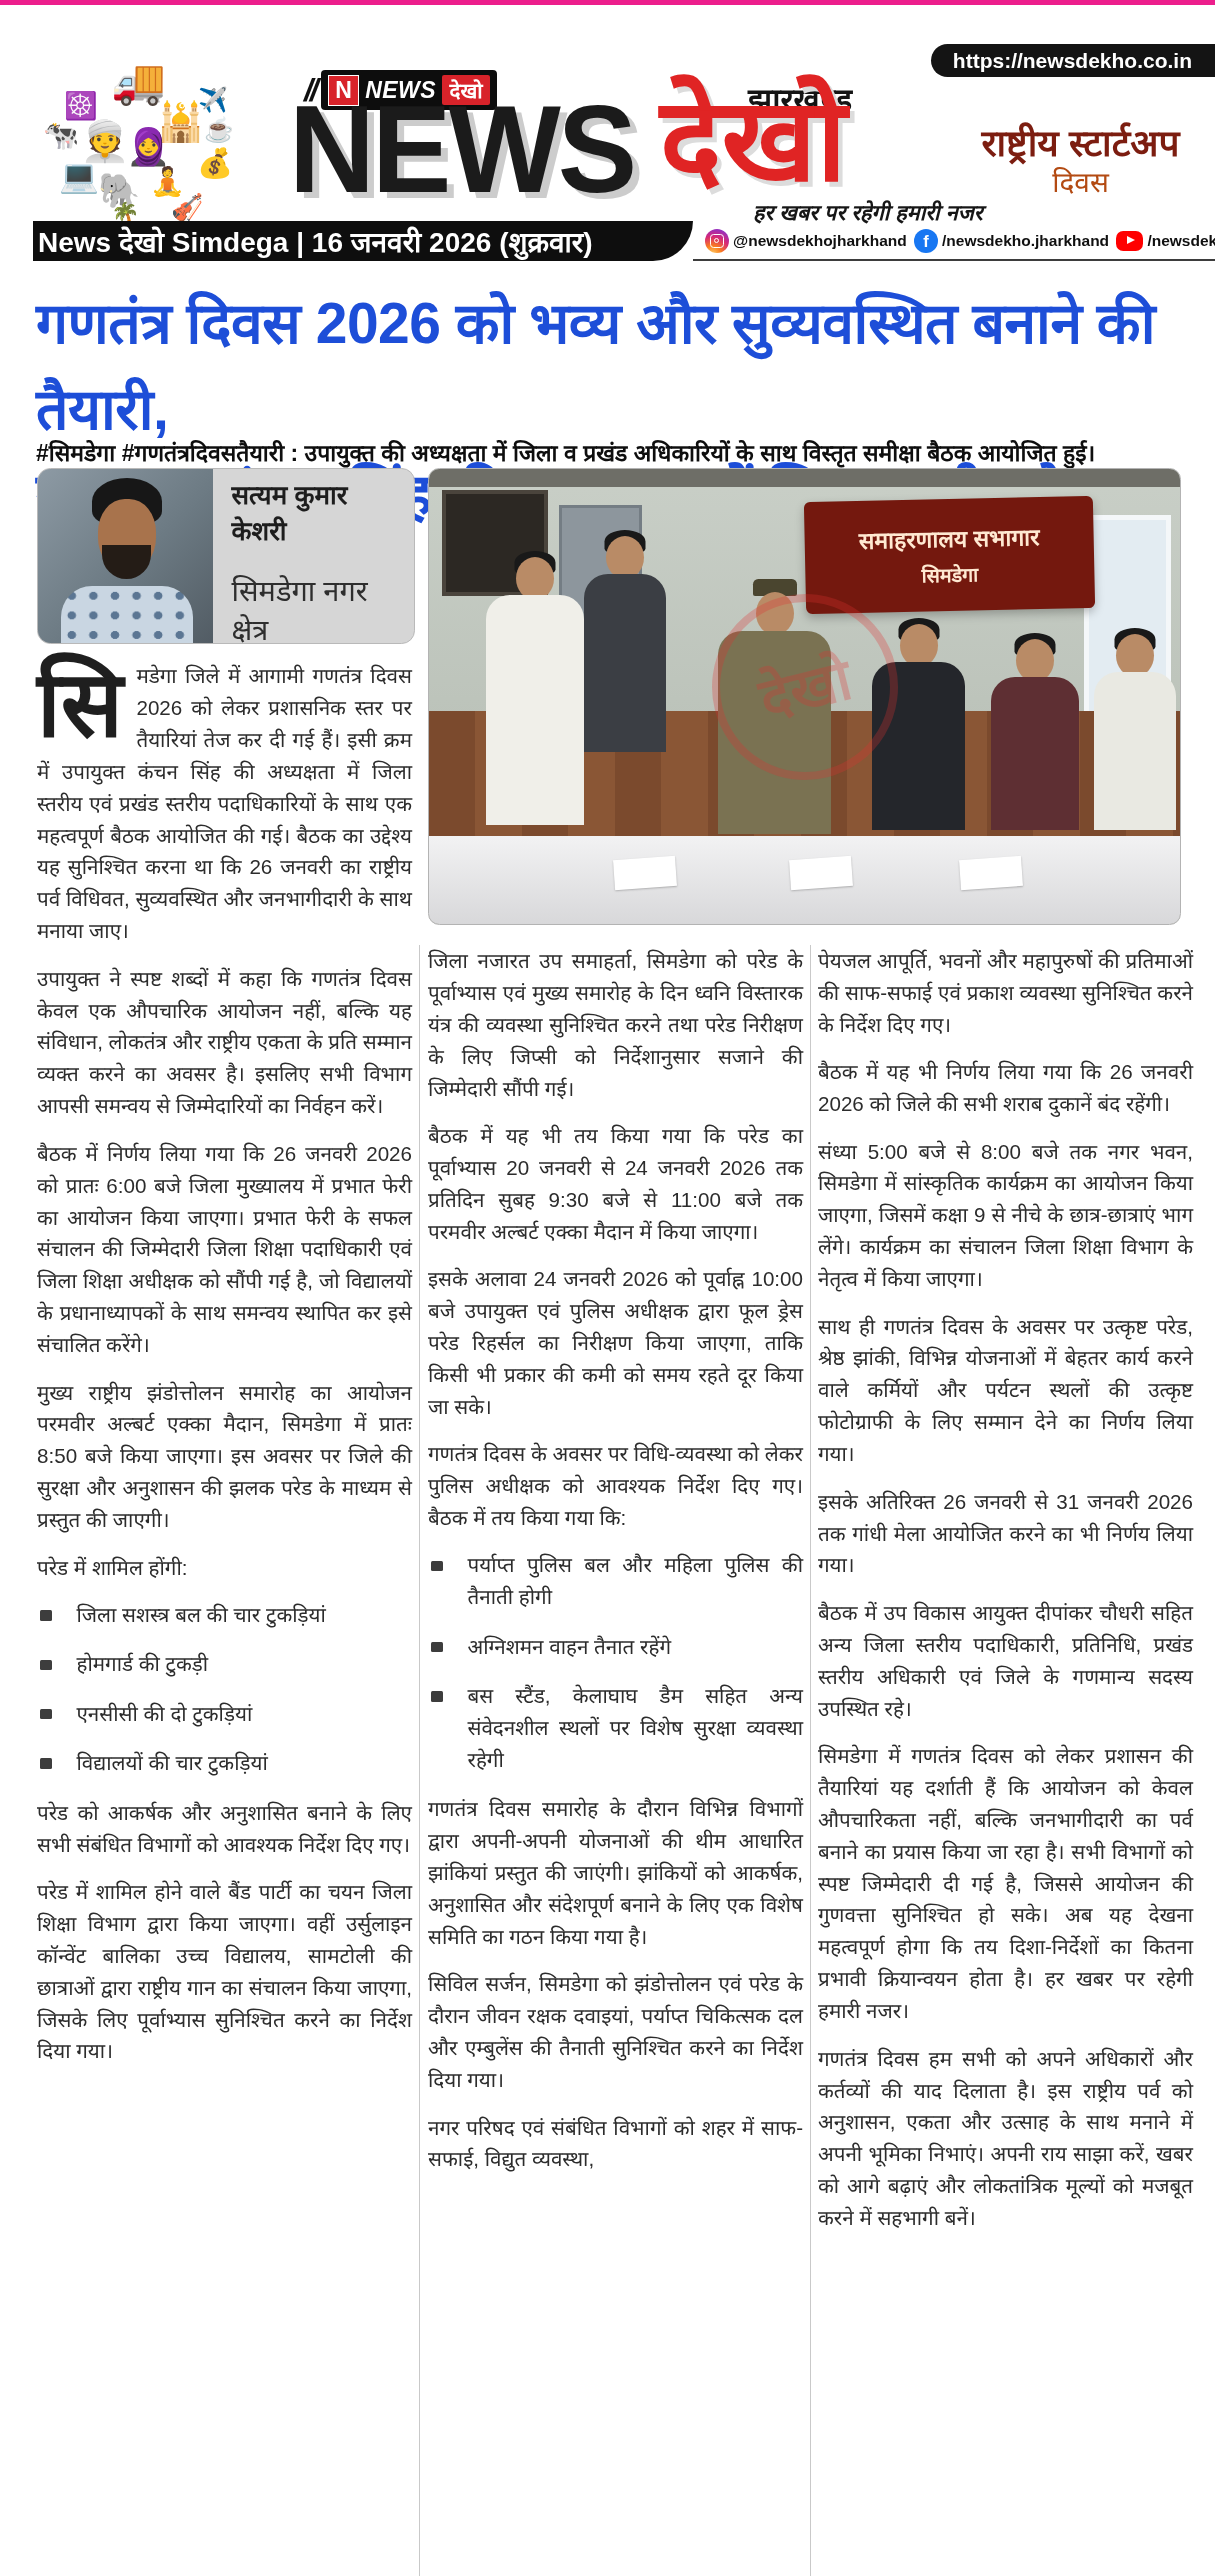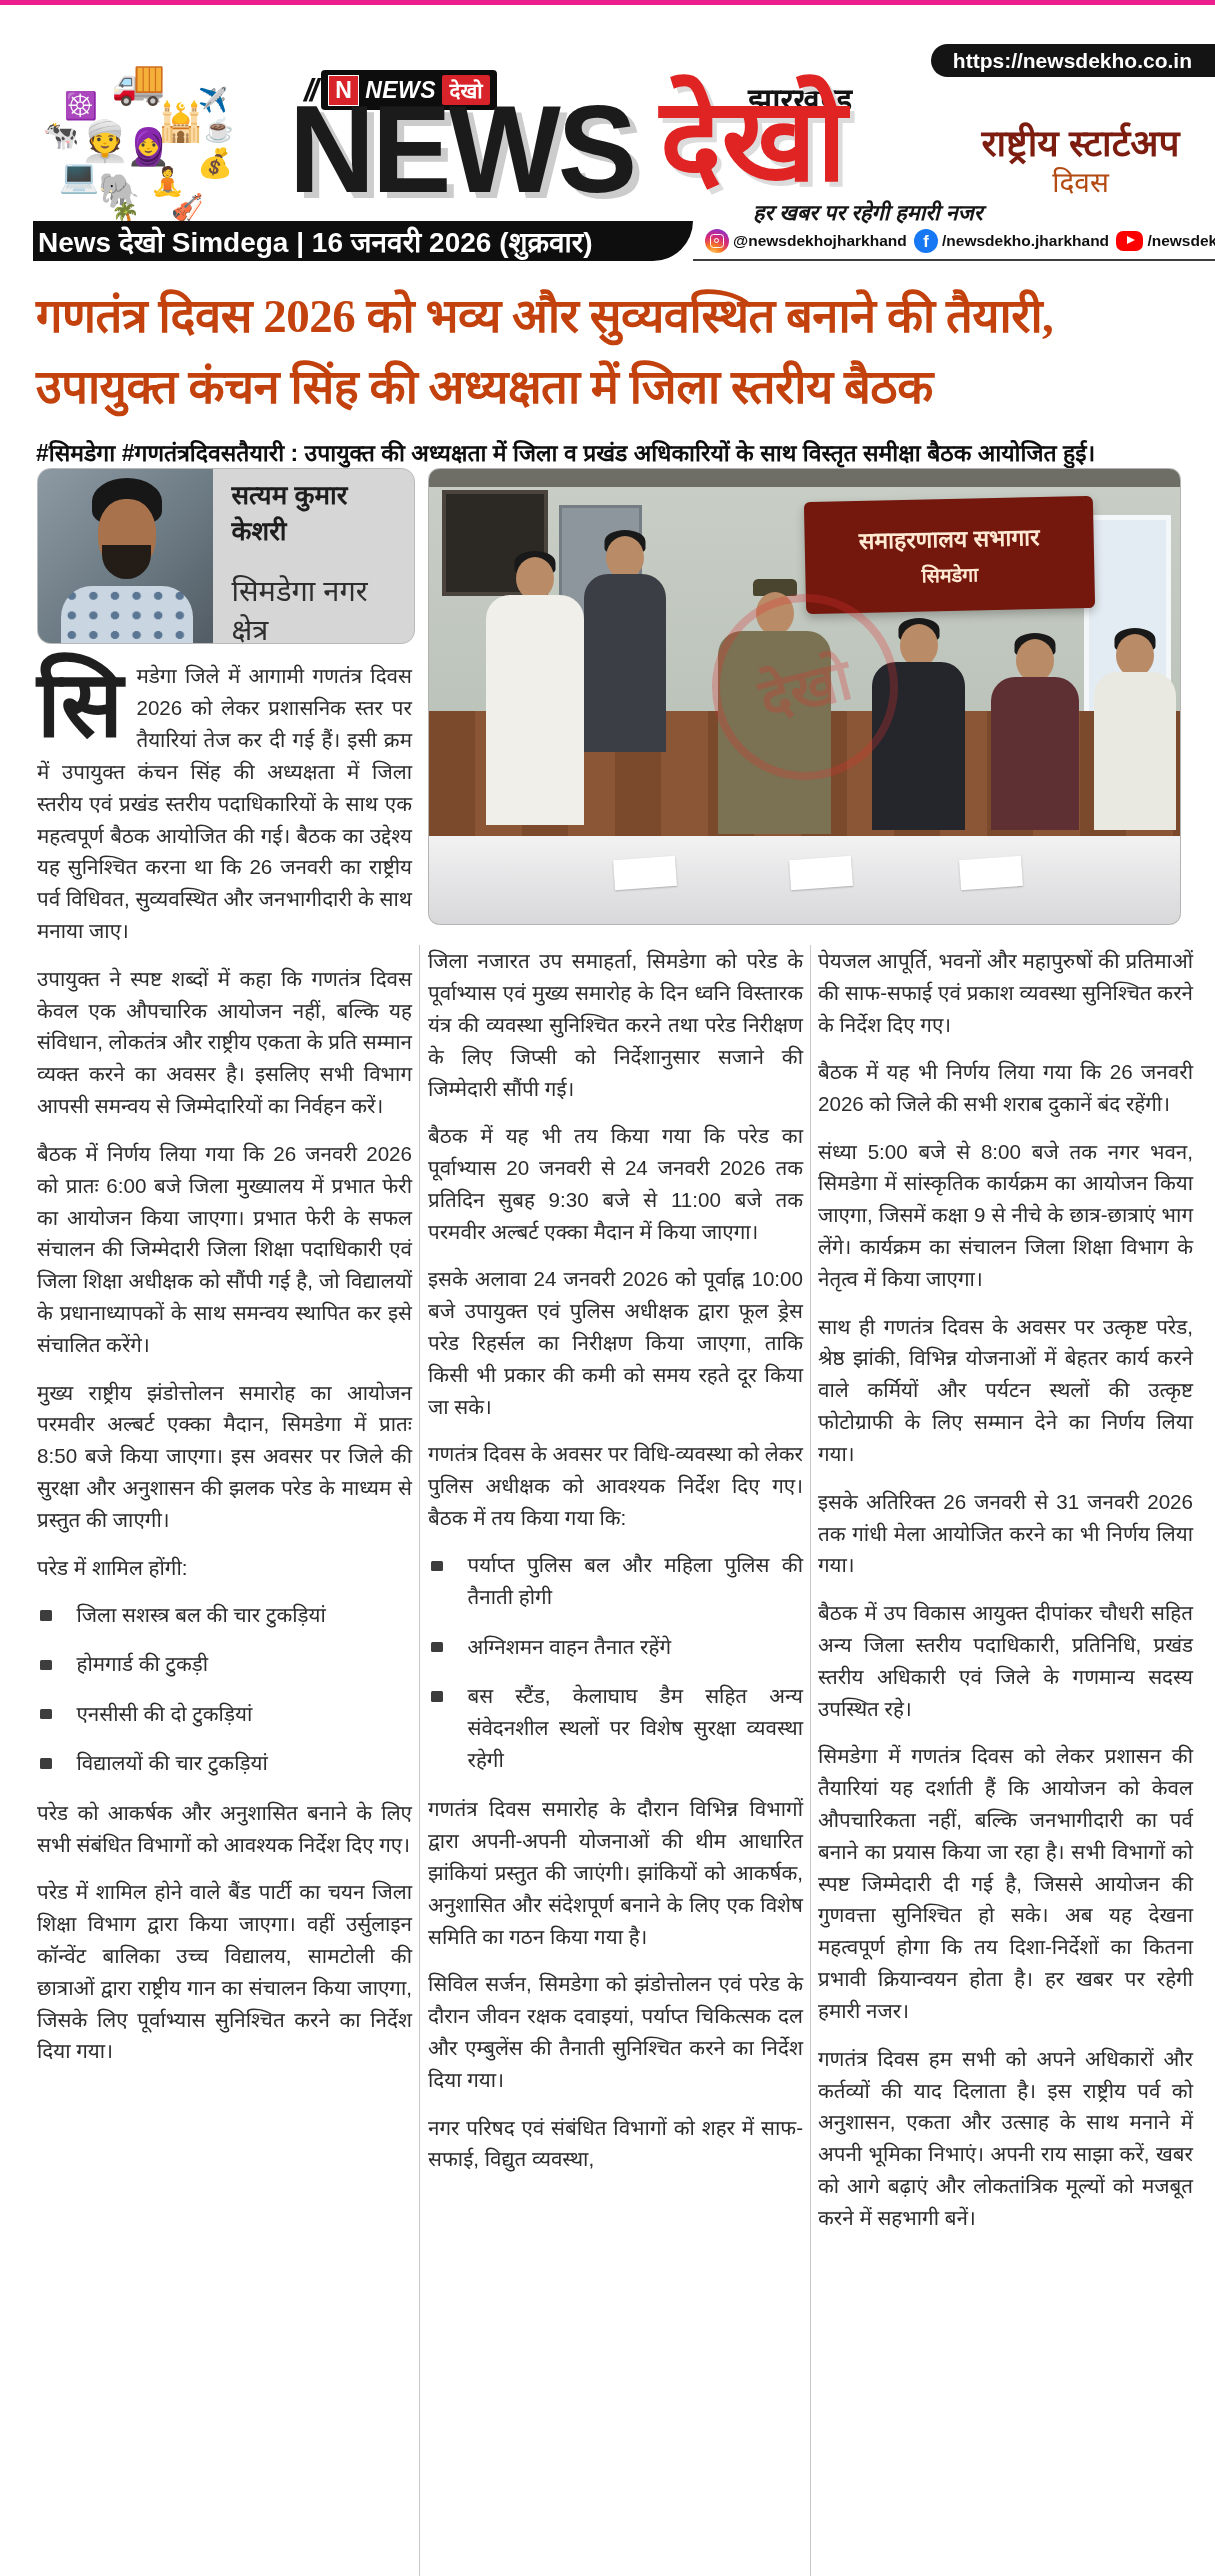--- a/index.html
+++ b/index.html
@@ -47,21 +47,21 @@
   .sicon{width:24px;height:24px;border-radius:50%;display:flex;align-items:center;justify-content:center;flex:0 0 auto;}
   .ig{background:radial-gradient(circle at 30% 110%,#feda75 0%,#fa7e1e 30%,#d62976 60%,#962fbf 85%,#4f5bd5 100%);}
   .ig i{display:block;width:11.3px;height:11.3px;border:1.5px solid #fff;border-radius:3.6px;position:relative;}
   .ig i::after{content:"";position:absolute;left:2.6px;top:2.6px;width:3.1px;height:3.1px;border:1px solid #fff;border-radius:50%;}
   .fb{background:#1877f2;color:#fff;font-weight:900;font-size:16.5px;}
   .yt{background:#ff0000;border-radius:7.2px;width:27px;height:19.6px;}
   .yt i{display:block;width:0;height:0;border-left:8.2px solid #fff;border-top:4.6px solid transparent;border-bottom:4.6px solid transparent;margin:5.2px 0 0 10.3px;}
 
   
   .headline{left:36px;top:281px;width:1154px;line-height:1.5;}
-  .headline div{font-size:47px;font-weight:800;color:#c2410c;letter-spacing:-0.5px;font-family:Liberation Serif, serif;}
+  .headline div{font-size:57px;font-weight:800;color:#1d4ed8;letter-spacing:-0.5px;}
   .subheadline{left:36px;top:436px;width:1164px;font-size:23px;font-weight:700;color:#0e0e0e;}
 
   
   .author-card{left:37px;top:468px;width:376px;height:174px;background:#d6d6d6;border:1px solid #b9b9b9;
                border-radius:13.4px;overflow:hidden;display:flex;}
   .author-photo{width:175px;height:100%;position:relative;background:linear-gradient(135deg,#8d9aa4 0%,#6c7a83 55%,#525c64 100%);flex:0 0 auto;}
   .a-hair{position:absolute;left:54px;top:9.3px;width:70px;height:47px;background:#171717;border-radius:50% 50% 30% 30%;}
   .a-face{position:absolute;left:60px;top:30px;width:58px;height:72px;background:#a8734c;border-radius:46%;}
   .a-beard{position:absolute;left:64px;top:76px;width:49px;height:34px;background:#241c16;border-radius:0 0 25px 25px;}
   .a-body{position:absolute;left:23px;bottom:-5.2px;width:132px;height:62px;background:#c9d6e2;border-radius:31px 31px 0 0;

